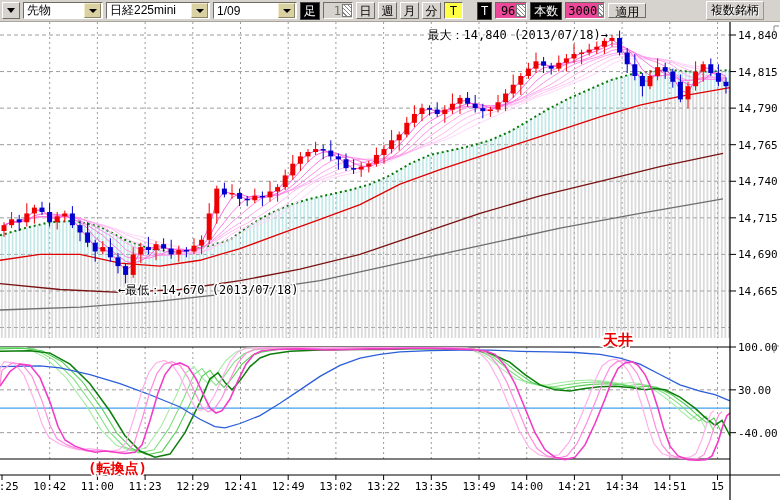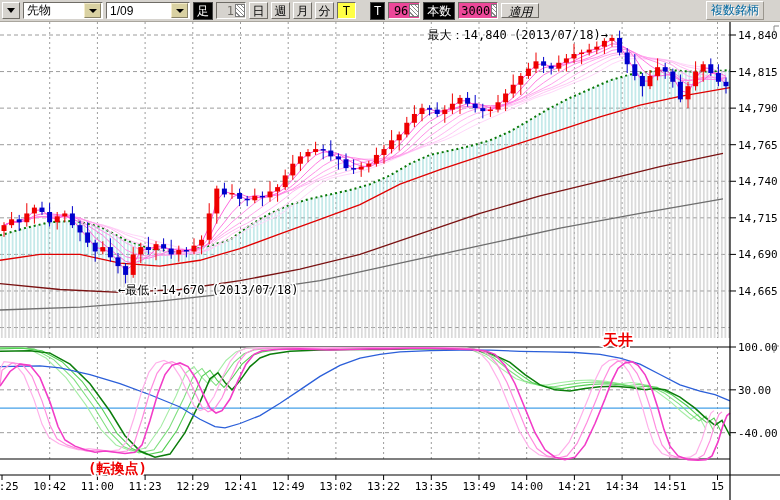--- a/index.html
+++ b/index.html
@@ -22,36 +22,42 @@
   .blk{background:#000;color:#fff;height:16px;line-height:16px;padding:0 3px;
        border:1px solid #444;}
   .spin{background:#ec4899;border:1px solid;border-color:#6f6c66 #ffffff #ffffff #6f6c66;
         height:17px;display:flex;align-items:center;box-sizing:border-box;padding-left:2px;}
   .spin .num{text-align:right;flex:1;padding-right:1px;font-family:"DejaVu Sans Mono",monospace;}
   .spin.dis{background:#d6d3ce;color:#6f6c66;}
   .grip{width:10px;height:13px;border:1px solid #7a7a7a;box-sizing:border-box;
         background:repeating-linear-gradient(45deg,#ffffff 0 2px,#8a8a8a 2px 3px);}
   .pbtn{width:19px;height:17px;padding:0;text-align:center;font-size:12px;color:#000;}
   .pbtn.yel{background:#ffff45;border-color:#6f6c66 #ffffff #ffffff #6f6c66;}
-  .apply{height:15px;padding:0 6px;font-style:italic;}
+  .apply{height:15px;padding:0 6px;}
   .multi{margin-left:auto;margin-right:14px;height:17px;line-height:17px;padding:0 4px;
-         color:#0369a1;text-shadow:1px 1px 0 #ffffff;border:1px solid;
+         color:#000000;text-shadow:1px 1px 0 #ffffff;border:1px solid;
          border-color:#ffffff #9a968e #9a968e #ffffff;}
   #chart{position:absolute;top:22px;left:0;}
   button{font-family:inherit;font-size:12px;}
 </style>
 </head>
 <body>
 
 <div class="toolbar">
   <button class="raised sqbtn">
       <span class="tri"></span>
     </button>
   <div class="combo" style="width:80px">
     <span class="val">先物</span>
+    <span class="cbtn">
+        <span class="tri"></span>
+      </span>
+  </div>
+  <div class="combo" style="width:104px">
+    <span class="val">日経225mini</span>
     <span class="cbtn">
         <span class="tri"></span>
       </span>
   </div>
   <div class="combo" style="width:84px">
     <span class="val">1/09</span>
     <span class="cbtn">
         <span class="tri"></span>
       </span>
   </div>

